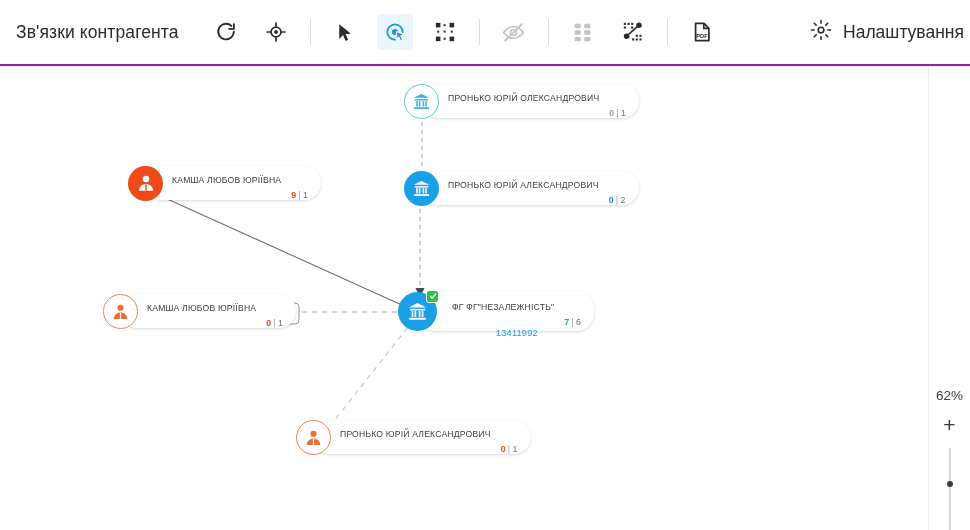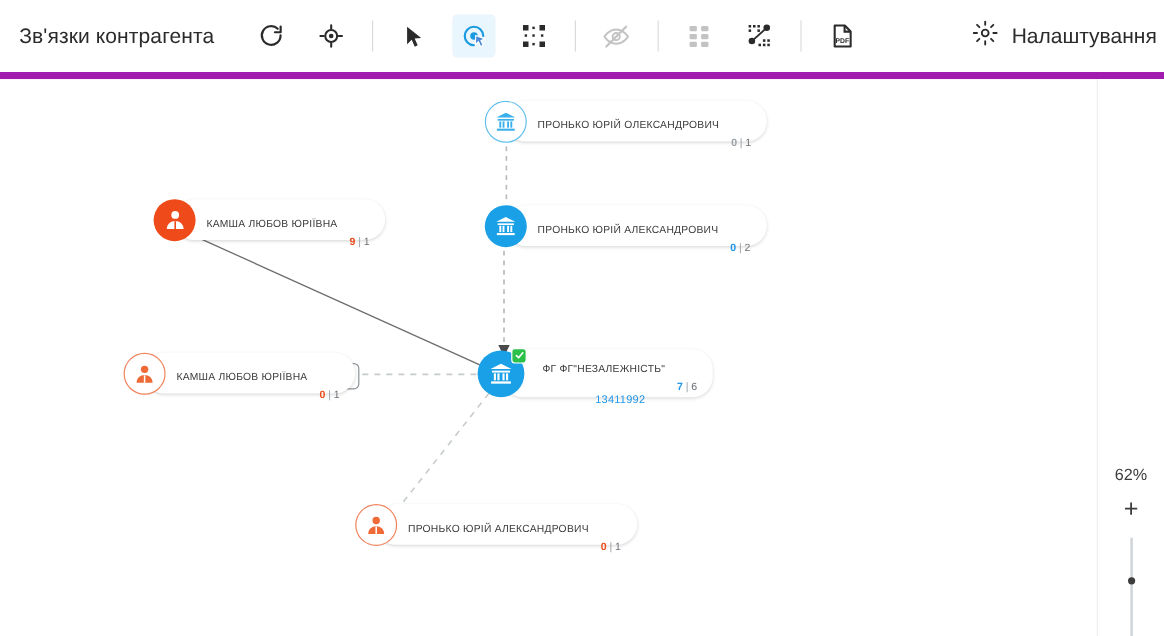--- a/index.html
+++ b/index.html
@@ -9,21 +9,21 @@
     overflow: hidden;
     font-family: "Liberation Sans", sans-serif;
     background: #ffffff;
   }
   #app { position: relative; width: 970px; height: 530px; background: #ffffff; }
 
   
   #header {
     position: absolute; left: 0; top: 0; width: 970px; height: 66px;
     background: #ffffff;
-    border-bottom: 6px solid #a21caf;
+    border-bottom: 2px solid #a21caf;
     display: flex; align-items: center;
   }
   #header-title {
     font-size: 17.5px; color: #2b2b2b; padding-left: 16px;
     white-space: nowrap; letter-spacing: .1px;
   }
   #toolbar { display: flex; align-items: center; margin-left: 22px; }
   .tb {
     width: 36px; height: 36px; margin: 0 7px;
     display: flex; align-items: center; justify-content: center;
@@ -45,21 +45,21 @@
     position: absolute; left: 0; top: 66px; width: 970px; height: 464px;
     background: #ffffff; overflow: hidden;
   }
   #edges { position: absolute; left: 0; top: 0; width: 970px; height: 464px; }
 
   
   .node { position: absolute; display: flex; align-items: center; height: 34px; }
   .pill {
     position: absolute; left: 17px; top: 0; height: 34px;
     background: #ffffff; border-radius: 17px;
-    display: flex; align-items: flex-start;
+    display: flex; align-items: flex-end;
     padding: 0 13px 0 27px;
     box-shadow: 0 1px 3px rgba(0,0,0,.16);
     white-space: nowrap;
   }
   .pill.two { height: 40px; top: -3px; flex-direction: column;
               align-items: flex-start; justify-content: center; padding-top: 2px; }
   .pill-row { display: flex; align-items: center; }
   .nlabel { font-size: 8.6px; color: #3c3c3c; letter-spacing: .2px; }
   .ncode { font-size: 9.2px; color: #2196e8; letter-spacing: .2px; margin-top: 1px; margin-left: 44px; }
   .ncount { font-size: 8.8px; margin-left: 10px; letter-spacing: .3px; margin-top: 30px; }
@@ -83,21 +83,21 @@
 
   .badge {
     position: absolute; right: -2px; top: -2px;
     width: 13px; height: 13px; border-radius: 3px;
     background: #2bc04a; border: 1.5px solid #ffffff;
     display: flex; align-items: center; justify-content: center; z-index: 5;
   }
 
   
   #zoompanel {
-    position: absolute; right: 0; top: 66px; width: 56px; height: 464px;
+    position: absolute; right: 0; top: 66px; width: 42px; height: 464px;
     background: #ffffff; border-left: 1px solid #eceef0;
     display: flex; flex-direction: column; align-items: center;
   }
   #zoom-pct { position: absolute; top: 322px; font-size: 13.5px; color: #3c3c3c; }
   #zoom-in  { position: absolute; top: 348px; font-size: 21px; color: #3c3c3c;
               cursor: pointer; line-height: 1; width: 24px; text-align: center; }
   #zoom-track { position: absolute; top: 382px; width: 2px; height: 96px; background: #cfd3d6;
                 border-radius: 1px; cursor: pointer; }
   #zoom-thumb { position: absolute; top: 415px; width: 6px; height: 6px; border-radius: 50%;
                 background: #3c3c3c; cursor: pointer; }

